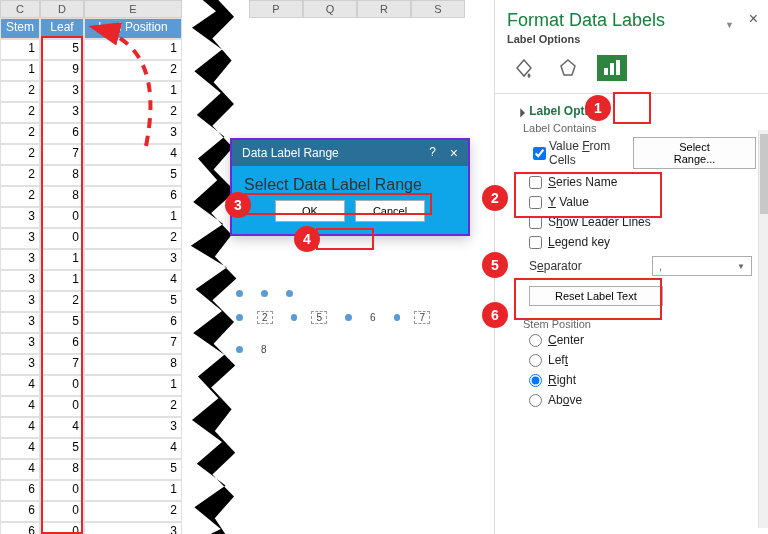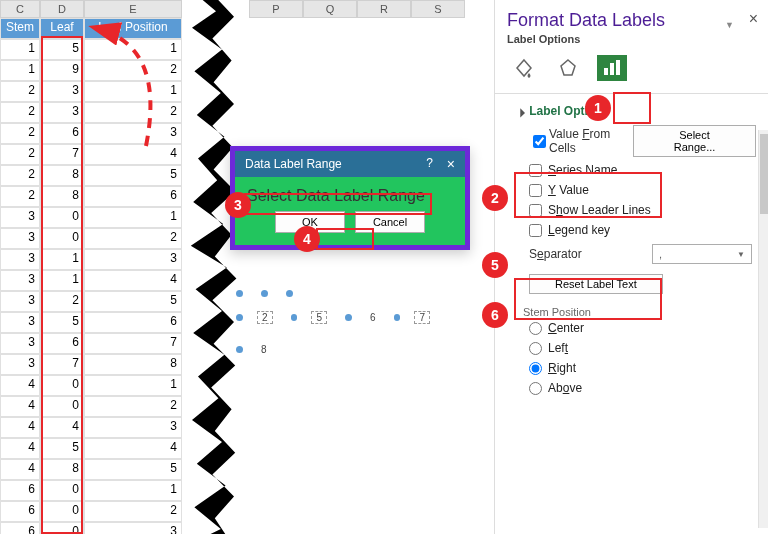--- a/index.html
+++ b/index.html
@@ -24,41 +24,41 @@
   
   .redbox { position: absolute; border: 2px solid #e8262a; background: transparent; }
   
   .redcirc { position: absolute; width: 26px; height: 26px; border-radius: 50%; background: #e8262a; color: #fff; font-weight: bold; text-align: center; line-height: 26px; font-size: 14px; }
 
   
   .torn { position: absolute; left: 180px; top: -5px; width: 60px; height: 545px; background: #000; clip-path: polygon(28% 0,60% 3%,20% 6%,70% 10%,24% 14%,68% 18%,28% 22%,74% 26%,30% 30%,62% 34%,22% 38%,72% 42%,18% 46%,78% 50%,26% 54%,70% 58%,22% 62%,74% 66%,30% 70%,64% 74%,20% 78%,70% 82%,28% 86%,76% 90%,24% 94%,68% 98%,30% 100%,82% 100%,58% 96%,90% 92%,54% 88%,92% 84%,58% 80%,86% 76%,52% 72%,92% 68%,56% 64%,90% 60%,54% 56%,94% 52%,58% 48%,86% 44%,52% 40%,92% 36%,56% 32%,88% 28%,54% 24%,90% 20%,56% 16%,86% 12%,54% 8%,90% 4%,56% 0); }
 
   
   .pane { position: absolute; right: 0; top: 0; width: 274px; height: 534px; background: #fff; border-left: 1px solid #ddd; }
-  .pane-title { padding: 10px 12px 2px; color: #4c1d95; font-size: 18px; font-weight: 400; }
+  .pane-title { padding: 10px 12px 2px; color: #15803d; font-size: 18px; font-weight: 400; }
   .pane-sub { padding: 0 12px 6px; font-weight: bold; color: #444; font-size: 11px; }
   .icon-row { display: flex; gap: 14px; padding: 4px 14px 10px; align-items: center; }
   .icon-btn { width: 30px; height: 26px; display: flex; align-items: center; justify-content: center; }
   .icon-btn.sel { background: #2e8540; }
   .pane-divider { height: 1px; background: #ddd; margin: 2px 0 6px; }
   .pane-section { padding: 0 12px; color: #333; }
   .sect-title { color: #217346; font-weight: bold; font-size: 12px; padding: 4px 0 4px 10px; }
   .sect-title::before { content: "◢"; font-size: 8px; margin-right: 6px; transform: rotate(-45deg); display:inline-block; color:#555;}
   .small-lbl { color: #666; font-size: 11px; padding-left: 16px; }
   .optrow { display: flex; align-items: center; gap: 6px; padding: 3px 0 3px 22px; font-size: 12px; color: #222; }
   .optrow input[type=checkbox], .optrow input[type=radio] { margin:0; }
   .underline-hint { text-decoration: underline; text-decoration-color: #666; }
   .btn-sm { border: 1px solid #adadad; background: #fdfdfd; font-size: 11px; padding: 3px 25px; }
   .sep-row { display: flex; align-items: center; justify-content: space-between; padding: 4px 4px 4px 22px; }
   .sep-select { border:1px solid #adadad; height:20px; width:100px; font-size:11px; padding:0 6px; color:#666; display:flex; align-items:center; justify-content:space-between;}
   .pane-close { position: absolute; right: 10px; top: 10px; color: #555; font-size: 16px; }
   .pane-drop { position: absolute; right: 34px; top: 20px; color: #888; font-size: 9px; }
 
   
-  .dialog { position: absolute; left: 230px; top: 146px; width: 240px; background: #22c55e; border: 5px solid #6d28d9; box-shadow: 0 4px 12px rgba(0,0,0,.2); }
+  .dialog { position: absolute; left: 230px; top: 138px; width: 240px; background: #0ea5e9; border: 2px solid #6d28d9; box-shadow: 0 4px 12px rgba(0,0,0,.2); }
   .dlg-title { background: #2a6f97; color: #fff; padding: 5px 10px; font-size: 12px; display: flex; justify-content: space-between; align-items: center; }
   .dlg-title .x { font-size: 14px; }
   .dlg-body { padding: 10px 12px 12px; }
   .dlg-lbl { font-size: 16px; color: #333; margin-bottom: 6px; }
   .dlg-input-row { display: flex; gap: 4px; align-items: center; }
   .dlg-input { flex: 1; border: 1px solid #888; height: 20px; font-size: 11px; padding: 0 4px; }
   .dlg-ref { width: 18px; height: 20px; border:1px solid #888; display:flex; align-items:center; justify-content:center; font-size:11px; }
   .dlg-btns { display: flex; justify-content: center; gap: 10px; margin-top: 0; }
   .dlg-btns button { width: 70px; height: 22px; border: 1px solid #adadad; background: #fdfdfd; font-size: 11px; }
 
@@ -292,20 +292,21 @@
       <svg width="22" height="20">
           <rect x="3" y="10" width="4" height="7" fill="#fff"></rect>
           <rect x="9" y="5" width="4" height="12" fill="#fff"></rect>
           <rect x="15" y="2" width="4" height="15" fill="#fff"></rect>
         </svg>
     </div>
   </div>
   <div class="pane-divider"></div>
   <div class="pane-section">
     <div class="sect-title">Label Options</div>
+    <div class="small-lbl">Label Contains</div>
 
     <div style="display:flex;align-items:center;padding:3px 0 3px 22px;">
       <input type="checkbox" checked="" style="">
       <span style="width:70px;"><span class="underline-hint" style="text-decoration:none;">Value <u>F</u>rom Cells</span></span>
       <button class="btn-sm" style="margin-left:18px;">Select Range...</button>
     </div>
 
     <div class="optrow">
         <input type="checkbox" style="">
         <span><u>S</u>eries Name</span>

